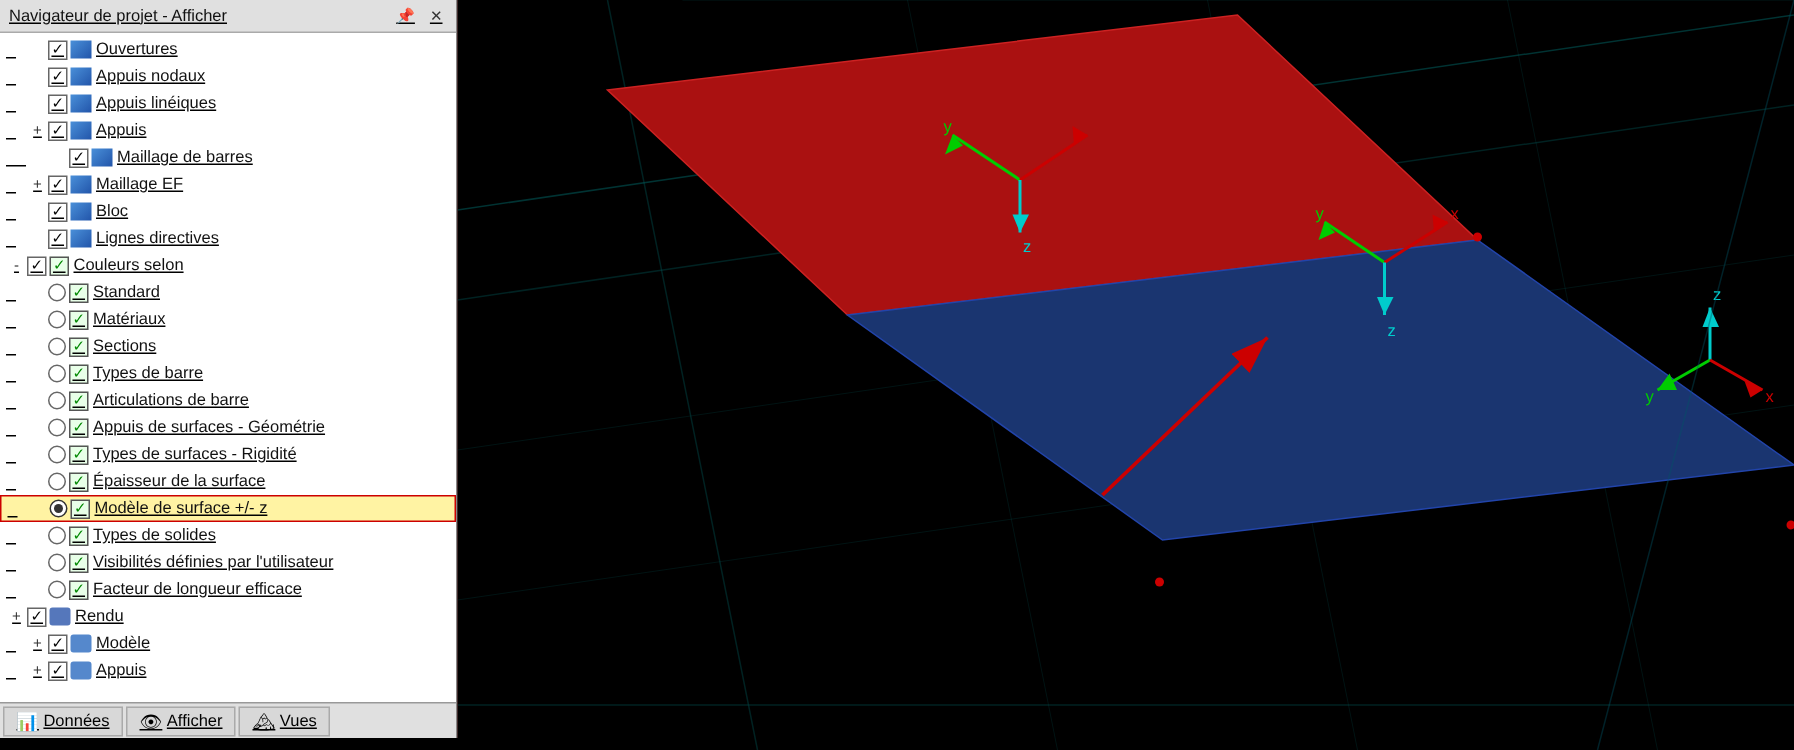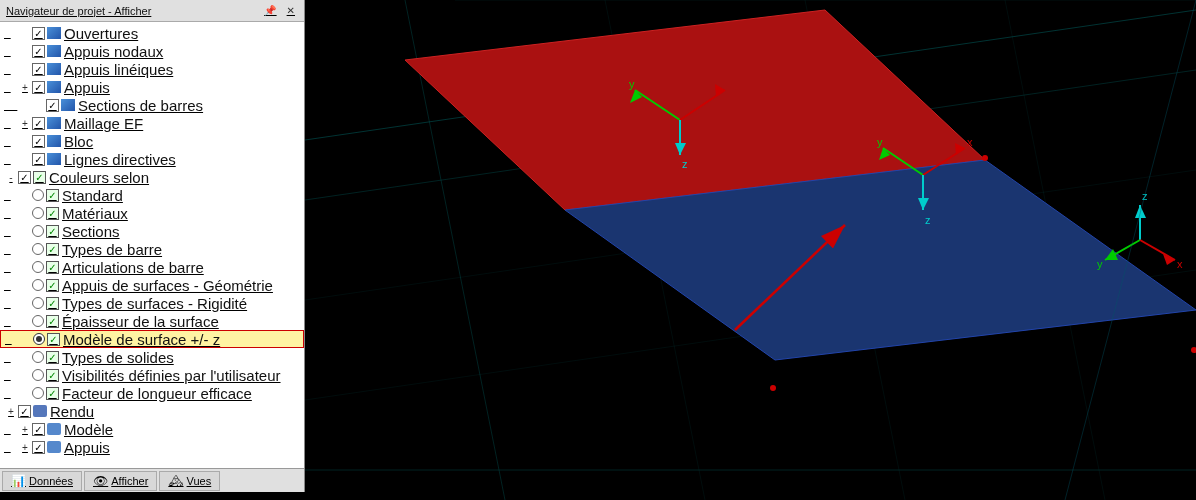--- a/index.html
+++ b/index.html
@@ -45,21 +45,21 @@
       align-items: center;
       height: 18px;
       padding-left: 4px;
       cursor: pointer;
       white-space: nowrap;
     }
     .tree-item.highlighted { background: #fff3a3; border: 1px solid #cc0000; }
 
     .tree-item .indent { display: inline-block; }
     .tree-item .expander { width: 14px; font-size: 10px; color: #333; text-align: center; flex-shrink: 0; }
-    .tree-item .label { font-size: 15px; color: #111; }
+    .tree-item .label { font-size: 11px; color: #111; }
 
     
     .tree-area::-webkit-scrollbar { width: 8px; }
     .tree-area::-webkit-scrollbar-track { background: #e0e0e0; }
     .tree-area::-webkit-scrollbar-thumb { background: #aaa; border: 1px solid #888; }
 
     
     .bottom-tabs {
       height: 24px;
       background: #e0e0e0;
@@ -129,21 +129,21 @@
         <span class="expander">+</span>
         <span style="width: 13px; height: 13px; border: 1px solid rgb(102, 102, 102); background: rgb(255, 255, 255); display: inline-flex; align-items: center; justify-content: center; font-size: 10px; margin-right: 2px; flex-shrink: 0;">✓</span>
         <span style="width: 14px; height: 12px; background: linear-gradient(135deg, rgb(74, 144, 217), rgb(34, 85, 170)); display: inline-block; margin-right: 3px; flex-shrink: 0;"></span>
         <span class="label">Appuis</span>
       </div>
       <div class="tree-item">
         <span class="indent" style="width: 28px;">&nbsp;&nbsp;&nbsp;&nbsp;</span>
         <span class="expander"></span>
         <span style="width: 13px; height: 13px; border: 1px solid rgb(102, 102, 102); background: rgb(255, 255, 255); display: inline-flex; align-items: center; justify-content: center; font-size: 10px; margin-right: 2px; flex-shrink: 0;">✓</span>
         <span style="width: 14px; height: 12px; background: linear-gradient(135deg, rgb(74, 144, 217), rgb(34, 85, 170)); display: inline-block; margin-right: 3px; flex-shrink: 0;"></span>
-        <span class="label">Sections de barres</span>
+        <span class="label">Maillage de barres</span>
       </div>
       <div class="tree-item">
         <span class="indent" style="width: 14px;">&nbsp;&nbsp;</span>
         <span class="expander">+</span>
         <span style="width: 13px; height: 13px; border: 1px solid rgb(102, 102, 102); background: rgb(255, 255, 255); display: inline-flex; align-items: center; justify-content: center; font-size: 10px; margin-right: 2px; flex-shrink: 0;">✓</span>
         <span style="width: 14px; height: 12px; background: linear-gradient(135deg, rgb(74, 144, 217), rgb(34, 85, 170)); display: inline-block; margin-right: 3px; flex-shrink: 0;"></span>
         <span class="label">Maillage EF</span>
       </div>
       <div class="tree-item">
         <span class="indent" style="width: 14px;">&nbsp;&nbsp;</span>

